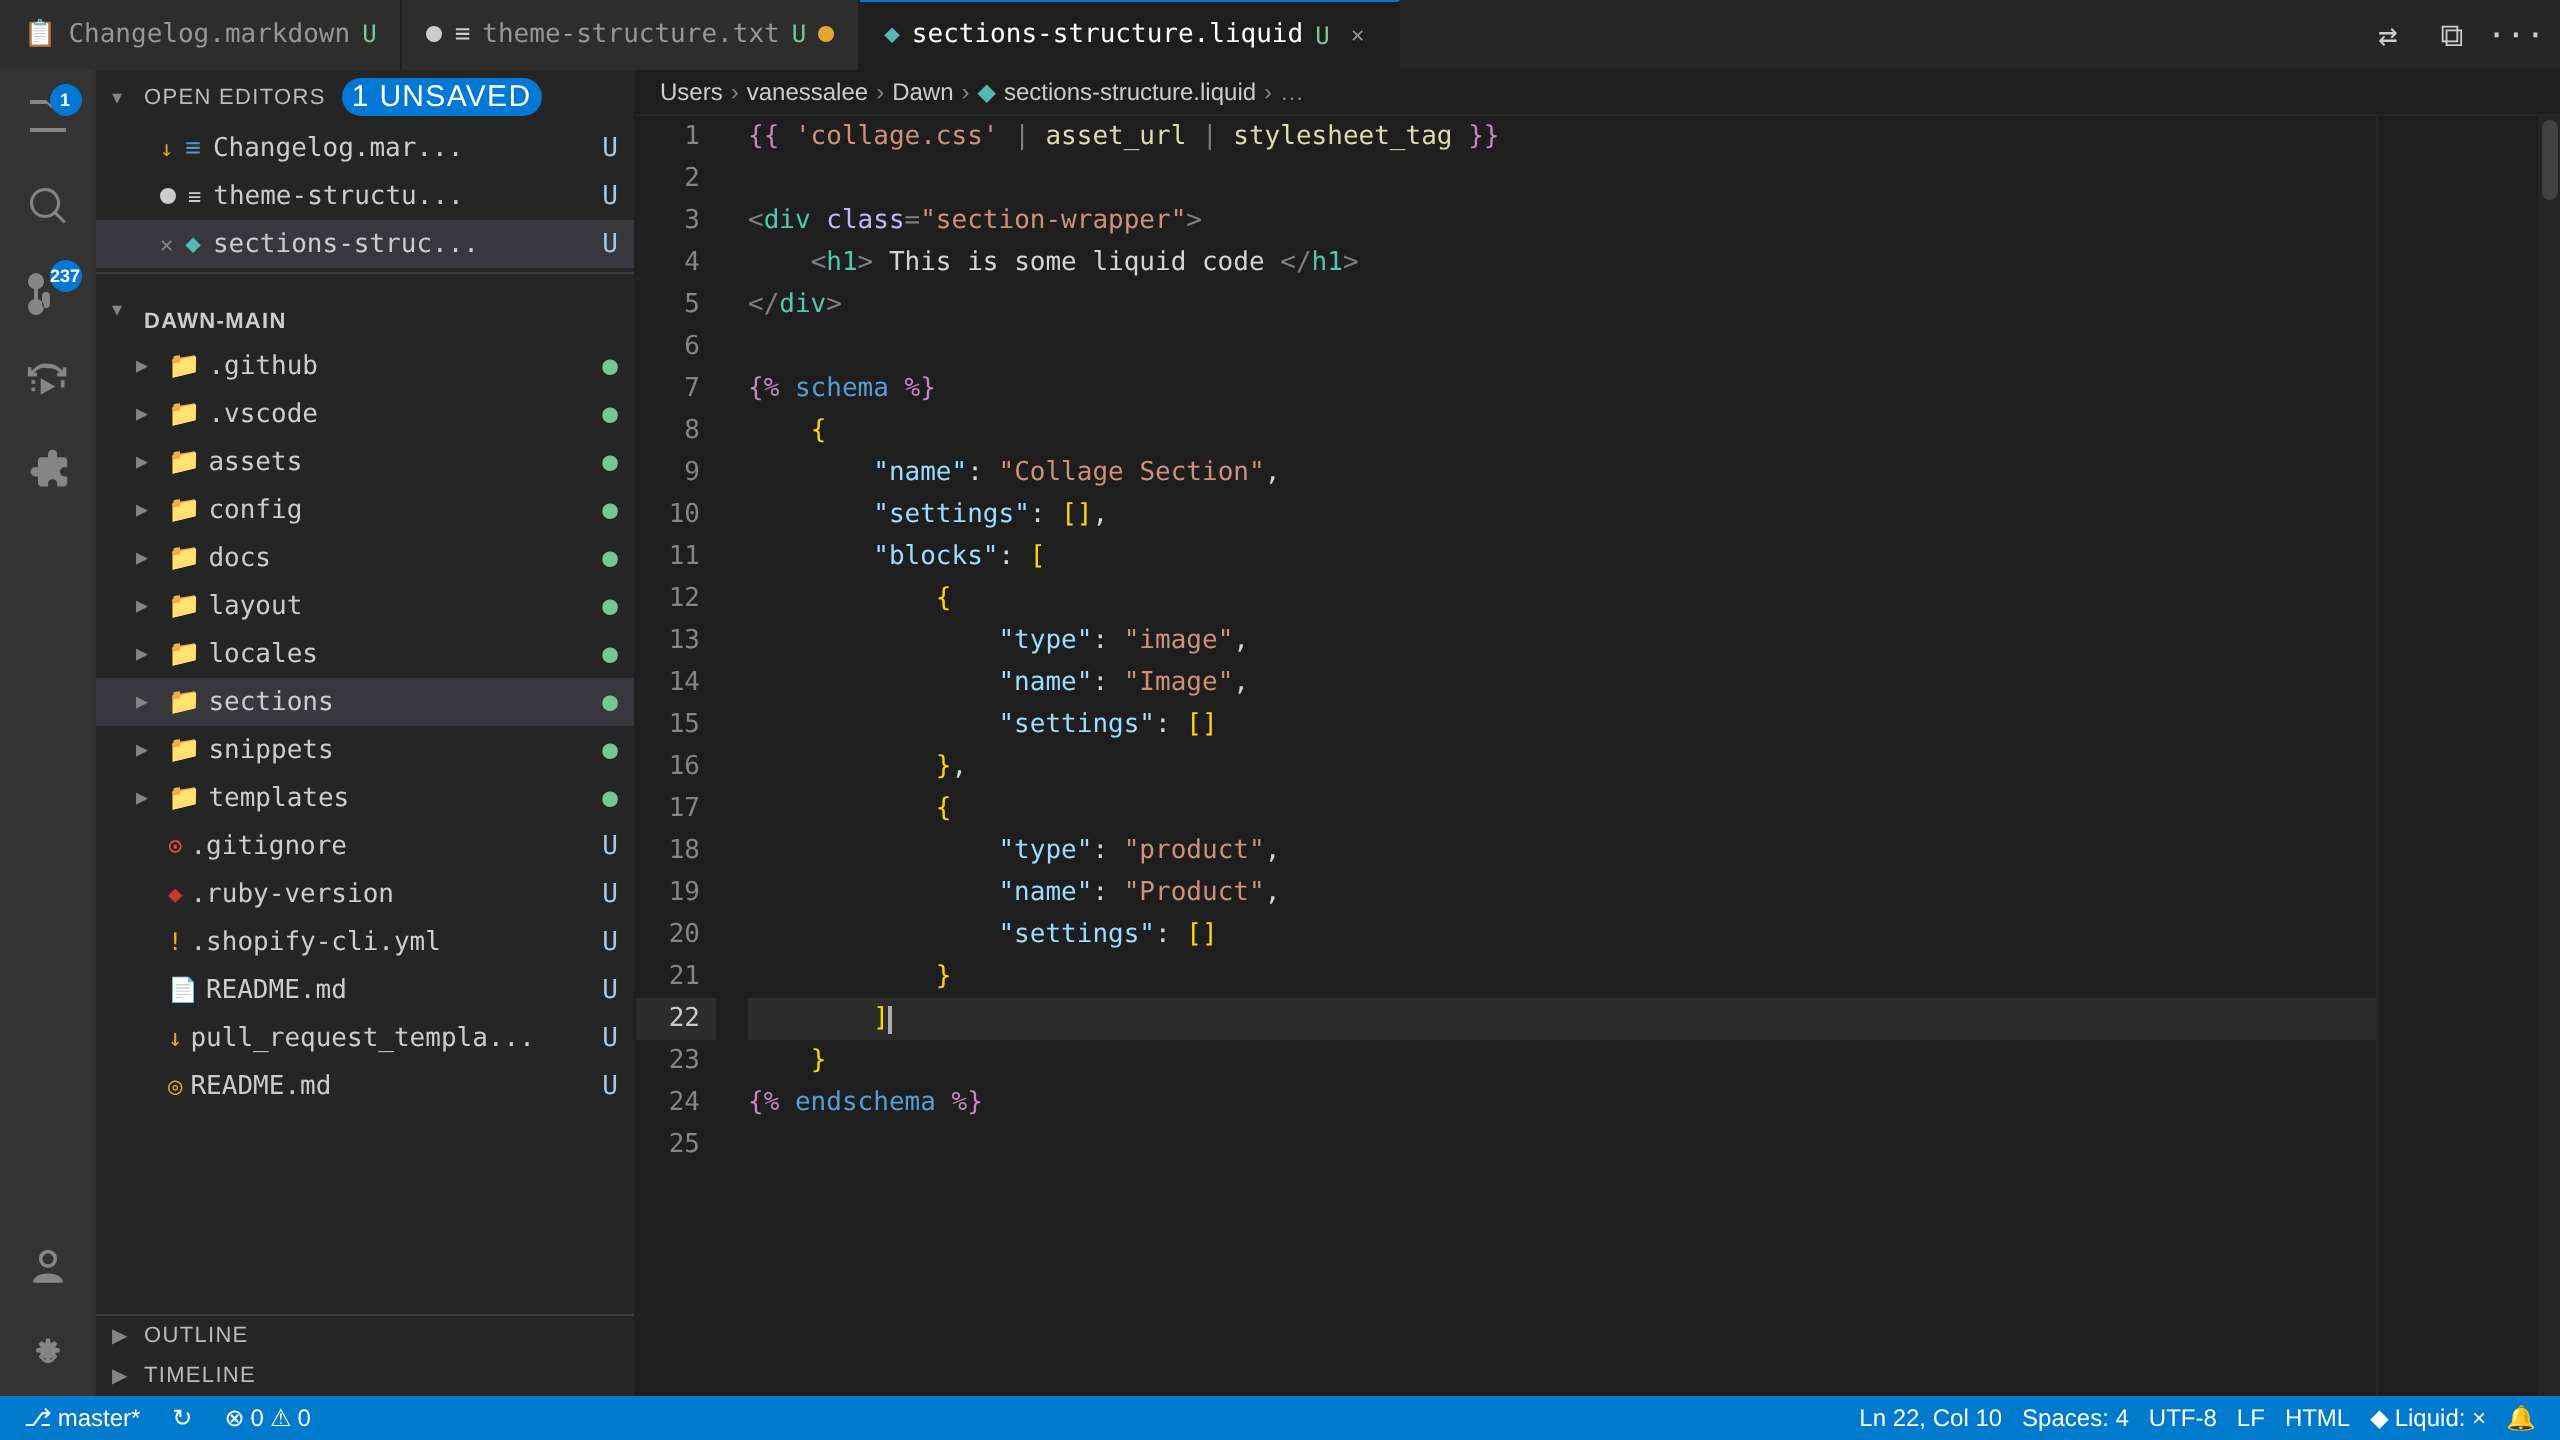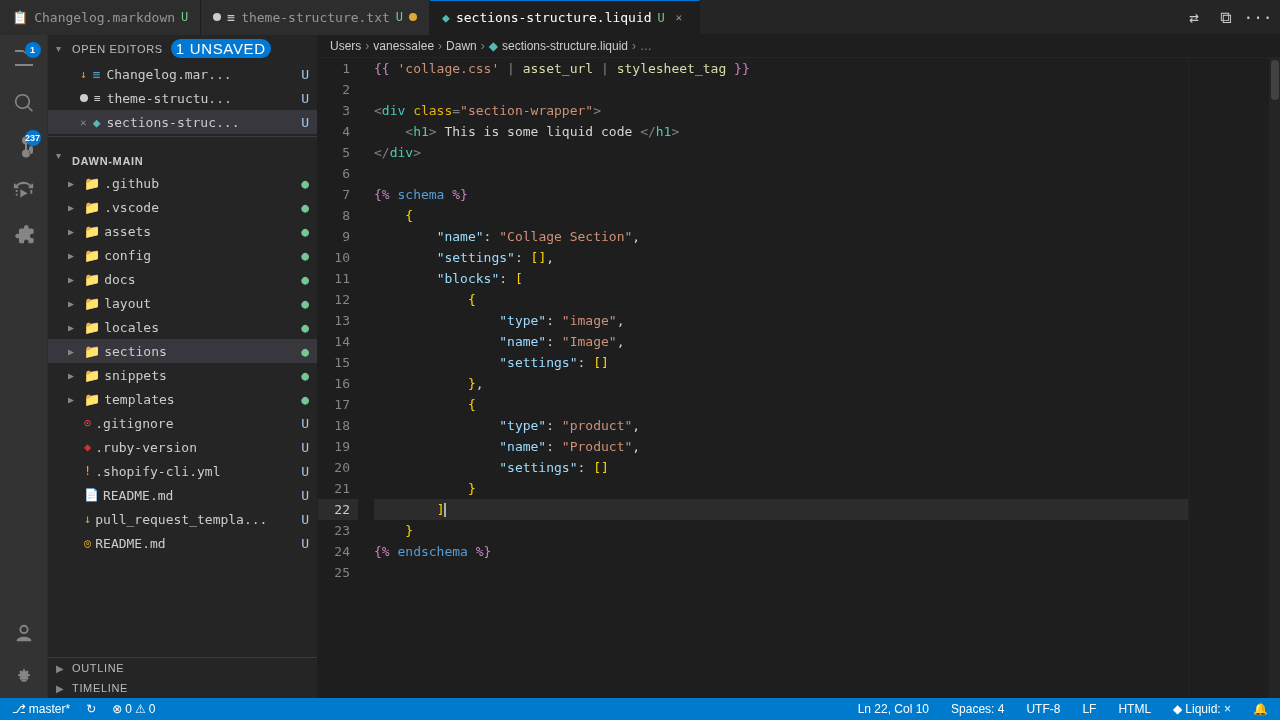--- a/index.html
+++ b/index.html
@@ -314,21 +314,21 @@
       white-space: pre;
       font-size: 13px;
     }
     .code-line.highlighted {
       background: #2c2c2c;
     }
 
     
     .c-liquid { color: #c586c0; }
     .c-tag { color: #4ec9b0; }
-    .c-attr { color: #eab308; }
+    .c-attr { color: #c4b5fd; }
     .c-str { color: #ce9178; }
     .c-punct { color: #808080; }
     .c-key { color: #9cdcfe; }
     .c-val-str { color: #ce9178; }
     .c-white { color: #d4d4d4; }
     .c-yellow { color: #dcdcaa; }
     .c-keyword { color: #569cd6; }
     .c-bracket { color: #ffd700; }
 
     
@@ -372,21 +372,21 @@
       gap: 3px;
       padding: 0 4px;
       height: 22px;
       cursor: pointer;
       white-space: nowrap;
     }
     .status-sep { flex: 1; }
     .status-right {
       display: flex;
       align-items: center;
-      gap: 14px;
+      gap: 2px;
       margin-left: auto;
     }
   </style>
 </head>
 <body>
 
 <div class="app">
 
   <div class="tab-bar">
     <div class="tab">
@@ -421,21 +421,21 @@
         <svg width="24" height="24" viewBox="0 0 24 24" fill="currentColor">
           <path d="M3 3h8l2 2h8v14H3V3zm0 2v12h18V7h-7.41l-2-2H3z"></path>
         </svg>
         <div class="badge">1</div>
       </div>
       <div class="activity-item" title="Search">
         <svg width="24" height="24" viewBox="0 0 24 24" fill="currentColor">
           <path d="M10.5 3a7.5 7.5 0 0 1 5.91 12.13l4.48 4.49-1.06 1.06-4.49-4.48A7.5 7.5 0 1 1 10.5 3zm0 1.5a6 6 0 1 0 0 12 6 6 0 0 0 0-12z"></path>
         </svg>
       </div>
-      <div class="activity-item" title="Source Control" style="position:relative;justify-content:flex-end;">
+      <div class="activity-item" title="Source Control" style="position:relative;">
         <svg width="24" height="24" viewBox="0 0 24 24" fill="currentColor">
           <path d="M7 3a2 2 0 1 1 0 4 2 2 0 0 1 0-4zm10 0a2 2 0 1 1 0 4 2 2 0 0 1 0-4zM7 17a2 2 0 1 1 0 4 2 2 0 0 1 0-4zm0-7.5v5.1a4 4 0 0 1 3 3.9 4 4 0 0 1-8 0 4 4 0 0 1 3-3.9V9.5a4 4 0 0 1-3-3.9 4 4 0 0 1 8 0 4 4 0 0 1-3 3.9zm2 7.4v.1a2 2 0 0 0 4 0v-4a2 2 0 0 0-4 0z"></path>
         </svg>
         <div class="badge" style="background:#0078d4; font-family:sans-serif; font-size:9px;">237</div>
       </div>
       <div class="activity-item" title="Run and Debug">
         <svg width="22" height="22" viewBox="0 0 24 24" fill="currentColor">
           <path d="M12 2a9.5 9.5 0 0 1 6.74 2.74L20 6V4h2v5h-5V7h1.44A7.5 7.5 0 0 0 12 4.5 7.5 7.5 0 0 0 4.56 7H6v2H1V4h2v2l1.26-1.26A9.5 9.5 0 0 1 12 2zM3 13h2v-2H3v2zm0 2h2v2H3v-2zm16-4h2v2h-2v-2zm0 4h2v-2h-2v2zM8 10v9l8-4.5L8 10z"></path>
         </svg>
       </div>

